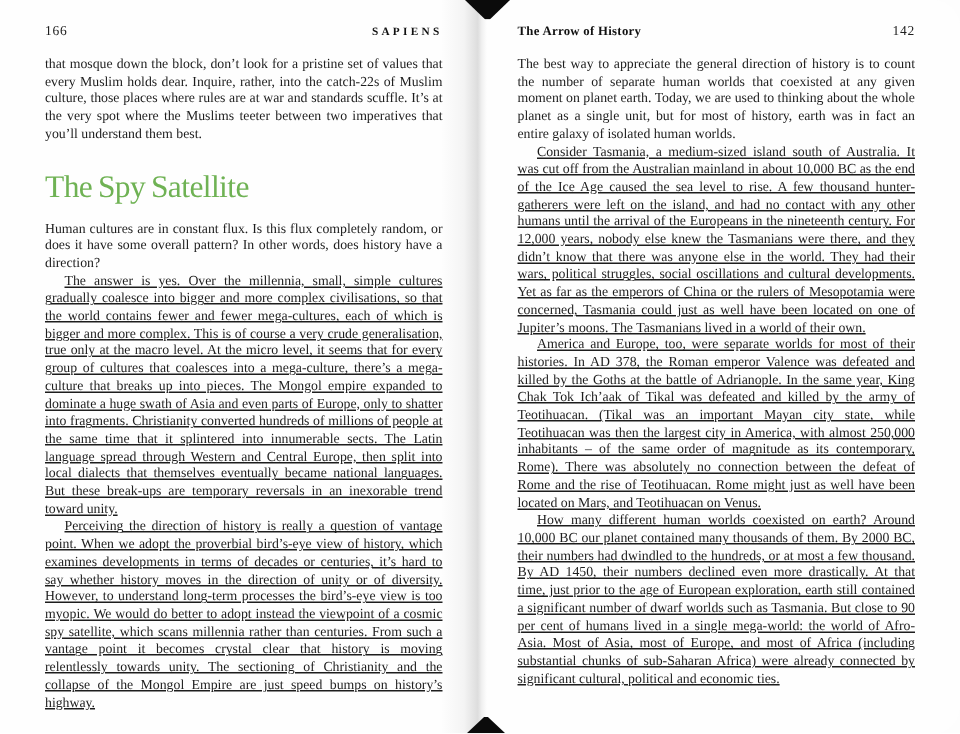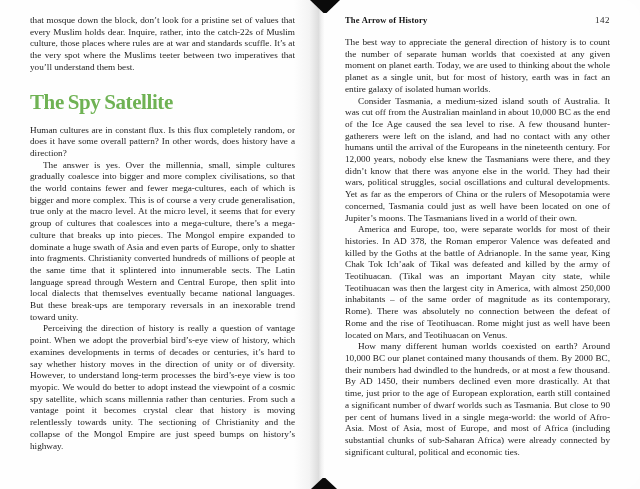--- a/index.html
+++ b/index.html
@@ -46,26 +46,26 @@
     letter-spacing: 0.2px;
   }
 
   .body-para {
     margin: 0;
     font-size: 9.2px;
     line-height: 11.7px;
     text-align: justify;
     color: #1d1d1d;
   }
-  .indent { text-indent: 13px; }
+  .indent { text-indent: 13px; text-decoration: underline; }
 
   .section-heading {
     margin: 16px 0 10px 0;
     font-family: "Liberation Serif", serif;
-    font-weight: bold;
+    font-weight: normal;
     font-size: 21px;
     letter-spacing: -0.4px;
     word-spacing: -1px;
     color: #6fb254;
   }
 
   .spine-shadow {
     position: absolute;
     left: 294px;
     top: 0;
@@ -97,20 +97,24 @@
     background: #0b0b0b;
     clip-path: polygon(45% 0, 55% 0, 100% 100%, 0 100%);
   }
 </style>
 </head>
 <body>
 
 <div class="spread">
 
   <section class="page page-left">
+    <header class="running-header">
+      <span class="folio">166</span>
+      <span class="running-head-caps">SAPIENS</span>
+    </header>
     <p class="body-para">that mosque down the block, don’t look for a pristine set of values that every Muslim holds dear. Inquire, rather, into the catch-22s of Muslim culture, those places where rules are at war and standards scuffle. It’s at the very spot where the Muslims teeter between two imperatives that you’ll understand them best.</p>
     <h1 class="section-heading">The Spy Satellite</h1>
     <p class="body-para">Human cultures are in constant flux. Is this flux completely random, or does it have some overall pattern? In other words, does history have a direction?</p>
     <p class="body-para indent">The answer is yes. Over the millennia, small, simple cultures gradually coalesce into bigger and more complex civilisations, so that the world contains fewer and fewer mega-cultures, each of which is bigger and more complex. This is of course a very crude generalisation, true only at the macro level. At the micro level, it seems that for every group of cultures that coalesces into a mega-culture, there’s a mega-culture that breaks up into pieces. The Mongol empire expanded to dominate a huge swath of Asia and even parts of Europe, only to shatter into fragments. Christianity converted hundreds of millions of people at the same time that it splintered into innumerable sects. The Latin language spread through Western and Central Europe, then split into local dialects that themselves eventually became national languages. But these break-ups are temporary reversals in an inexorable trend toward unity.</p>
     <p class="body-para indent">Perceiving the direction of history is really a question of vantage point. When we adopt the proverbial bird’s-eye view of history, which examines developments in terms of decades or centuries, it’s hard to say whether history moves in the direction of unity or of diversity. However, to understand long-term processes the bird’s-eye view is too myopic. We would do better to adopt instead the viewpoint of a cosmic spy satellite, which scans millennia rather than centuries. From such a vantage point it becomes crystal clear that history is moving relentlessly towards unity. The sectioning of Christianity and the collapse of the Mongol Empire are just speed bumps on history’s highway.</p>
   </section>
 
   <section class="page page-right">
     <header class="running-header">
       <span class="running-head-title">The Arrow of History</span>

